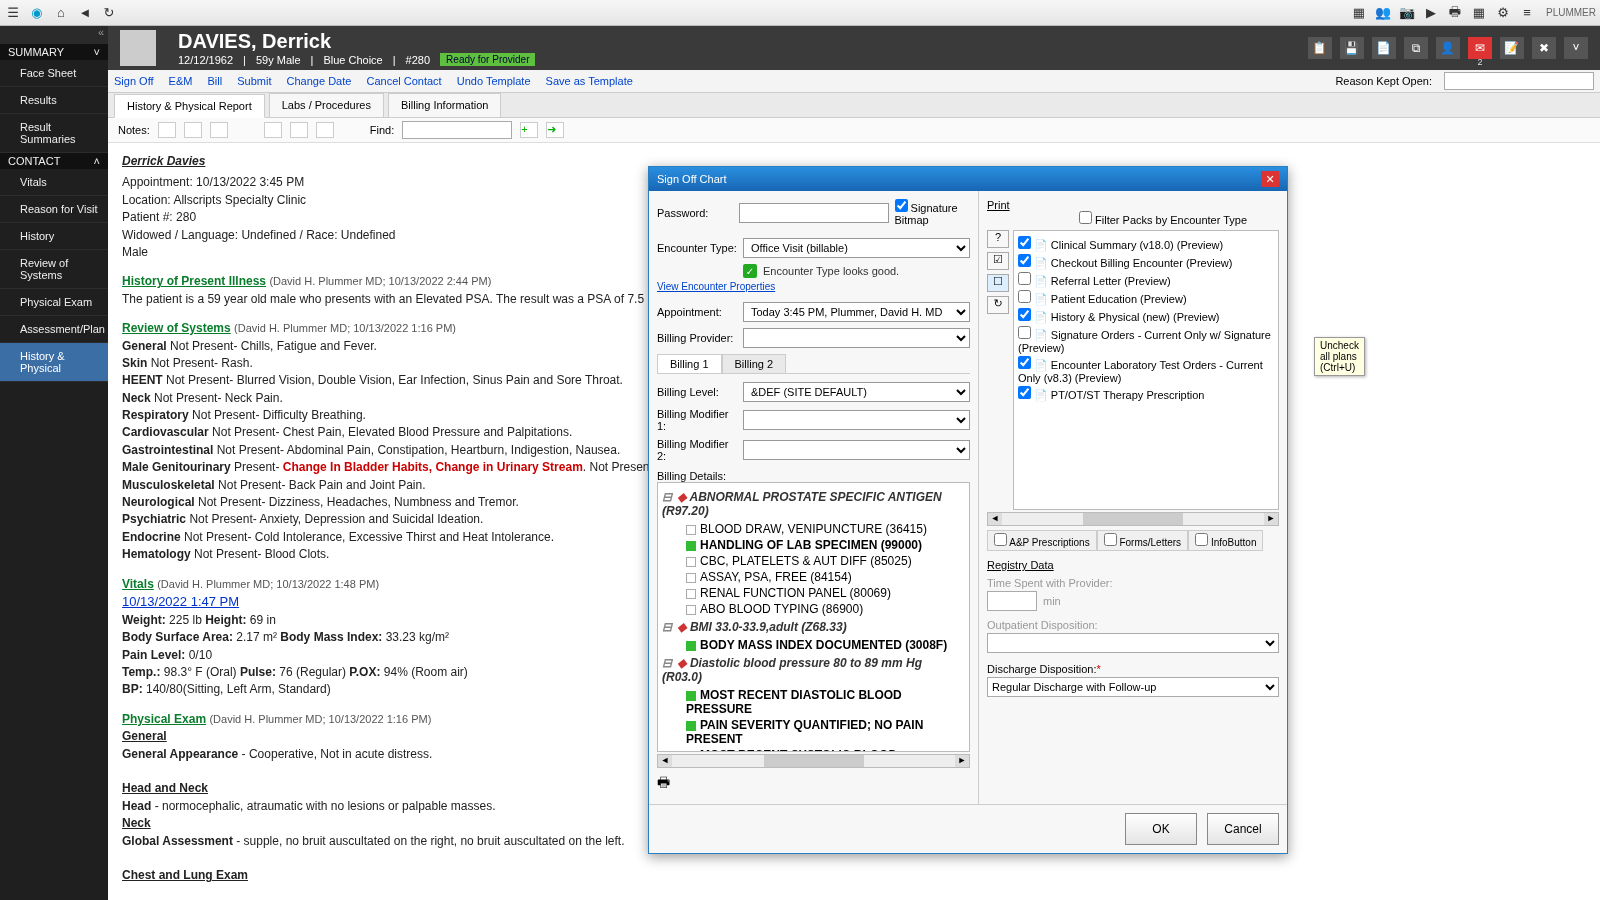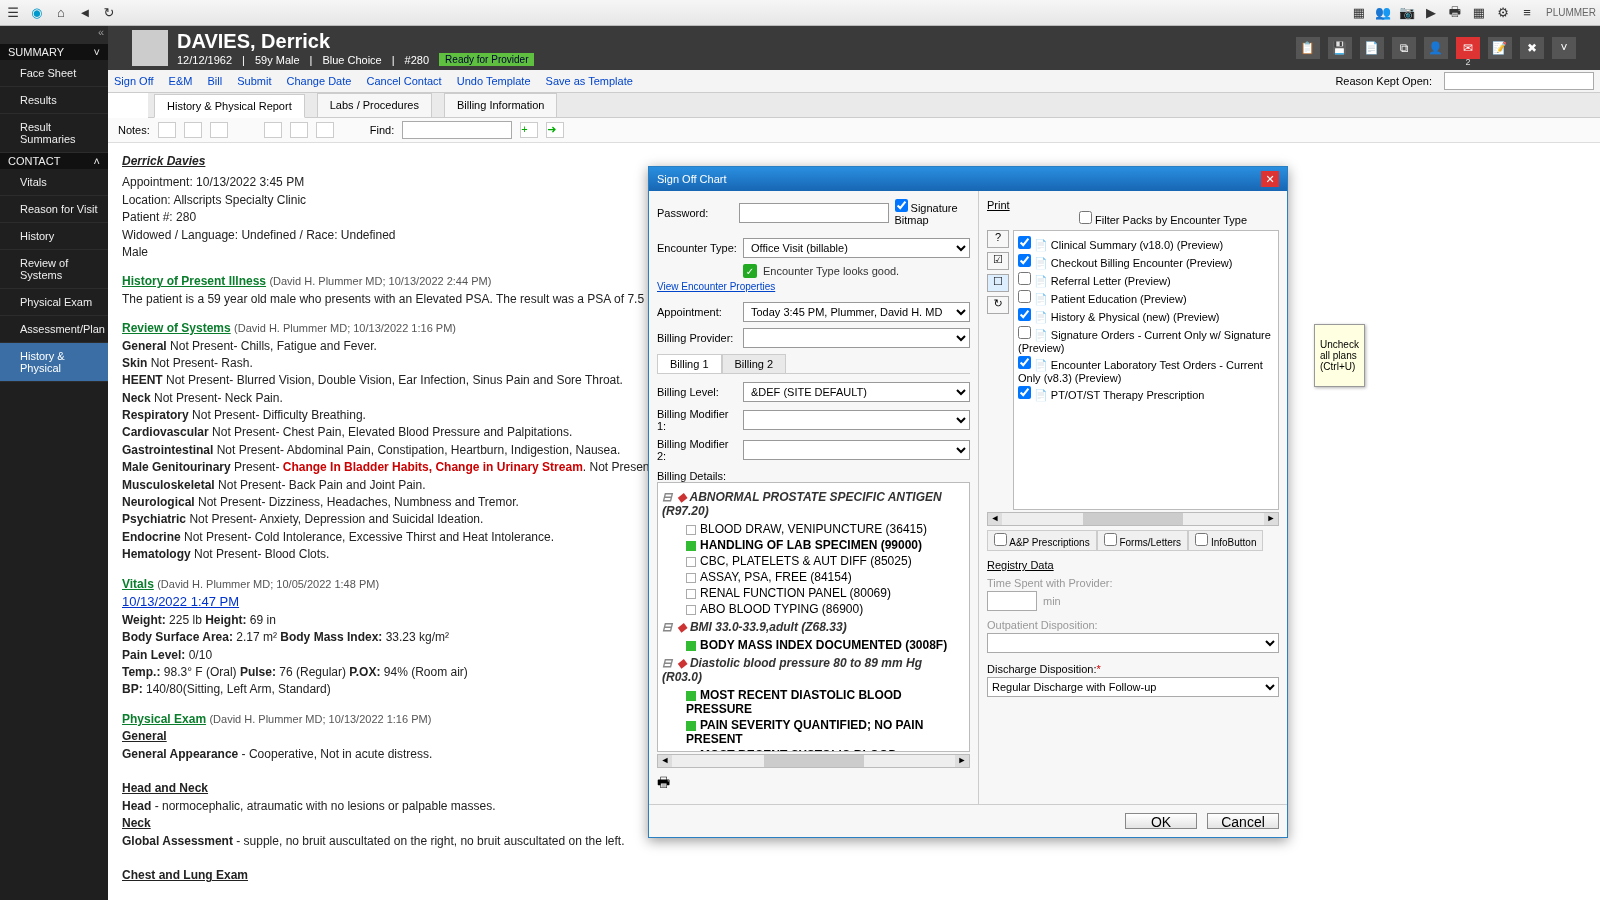--- a/index.html
+++ b/index.html
@@ -15,39 +15,39 @@
 .app { display:flex; height: calc(900px - 26px); }
 .left-nav { width: 108px; background:#1f1f1f; color:#eee; font-size:11px; }
 .left-nav .collapse { height:18px; background:#2a2a2a; text-align:right; padding-right:4px; color:#999; cursor:pointer; }
 .left-nav .hdr { background:#111; padding:2px 8px; font-weight:normal; display:flex; justify-content:space-between; align-items:center; }
 .left-nav .item { padding:7px 8px 7px 20px; border-bottom:1px solid #2c2c2c; cursor:pointer; }
 .left-nav .item.active { background:#3a6ea5; color:#fff; }
 
 .content { flex:1; background:#fff; display:flex; flex-direction:column; position:relative; }
 
 
-.banner { background:#3a3a3a; color:#fff; display:flex; align-items:center; padding:4px 24px; gap:9px; }
+.banner { background:#3a3a3a; color:#fff; display:flex; align-items:center; padding:4px 12px; gap:22px; }
 .banner .avatar { width:36px; height:36px; background:#ccc; display:inline-block; }
 .banner .title { font-size:20px; font-weight:bold; }
 .banner .sub { font-size:11px; display:flex; gap:10px; align-items:center; }
 .banner .status { background:#5fbf3f; color:#003; padding:1px 6px; font-size:10px; }
 .banner-right { margin-left:auto; display:flex; gap:8px; }
 .banner-right .bico { width:24px; height:22px; background:#555; display:flex; align-items:center; justify-content:center; font-size:12px; cursor:pointer; }
 .banner-right .bico.alert { background:#d33; color:#fff; position:relative; }
 .banner-right .bico.alert::after { content:"2"; position:absolute; bottom:-8px; font-size:9px; color:#ddd; }
 
 
 .actionbar { background:#f4f4f4; border-bottom:1px solid #ccc; padding:2px 6px; display:flex; align-items:center; gap:12px; font-size:11px; }
 .actionbar .link { color:#04c; cursor:pointer; }
 .actionbar .spacer { flex:1; }
 .actionbar .kept { font-size:11px; }
 .actionbar input { height:18px; width:150px; border:1px solid #aaa; }
 
 
-.report-tabs { background:#eaeaea; border-bottom:1px solid #ccc; padding:0 6px; display:flex; gap:13px; font-size:11px;margin-left:40px; }
+.report-tabs { background:#eaeaea; border-bottom:1px solid #ccc; padding:0 6px; display:flex; gap:5px; font-size:11px; }
 .report-tabs .tab { padding:5px 12px; border:1px solid #ccc; border-bottom:none; background:#f7f7f7; cursor:pointer; margin-right:-1px; }
 .report-tabs .tab.active { background:#fff; border-bottom:1px solid #fff; position:relative; top:1px; }
 
 
 .notesbar { background:#fafafa; border-bottom:1px solid #ddd; padding:3px 10px; display:flex; align-items:center; gap:8px; font-size:11px; }
 .notesbar .ico { width:18px; height:16px; border:1px solid #ccc; background:#fff; cursor:pointer; }
 .notesbar input { width:110px; height:18px; border:1px solid #aaa; }
 
 
 .chart-body { flex:1; overflow:auto; padding:10px 14px; font-size:12px; line-height:1.45; color:#222; }
@@ -89,22 +89,22 @@
 .modal .printlist label { display:block; padding:1px 0; }
 .modal .hscroll { height:14px; border:1px solid #bbb; background:#eee; margin-top:2px; display:flex; }
 .modal .hscroll .thumb { width:100px; background:#ccc; margin:0 auto; }
 .modal .hscroll .arr { width:14px; background:#ddd; text-align:center; font-size:9px; cursor:pointer; }
 .modal .bottabs2 { display:flex; gap:0; margin-top:4px; font-size:10px; }
 .modal .bottabs2 .t { border:1px solid #ccc; padding:2px 6px; background:#f0f0f0; cursor:pointer; }
 .modal .regsec { margin-top:8px; font-size:11px; }
 .modal .regsec .grey { color:#999; }
 .modal .regsec select, .modal .regsec input { width:100%; height:20px; border:1px solid #aaa; background:#fff; font-size:11px; }
 .modal .footer { padding:8px; display:flex; justify-content:flex-end; gap:10px; border-top:1px solid #ccc; }
-.modal .footer button { width:72px; height:16px; border:1px solid #888; background:linear-gradient(#fff,#e4e4e4); cursor:pointer; font-size:14px; }
-.modal .hintbox { position:absolute; left:335px; top:133px; background:#ffffe1; border:1px solid #999; padding:14px 5px; font-size:10px; box-shadow:1px 1px 3px rgba(0,0,0,.3); z-index:5; }
+.modal .footer button { width:72px; height:32px; border:1px solid #888; background:linear-gradient(#fff,#e4e4e4); cursor:pointer; font-size:12px; }
+.modal .hintbox { position:absolute; left:335px; top:146px; background:#ffffe1; border:1px solid #999; padding:2px 5px; font-size:10px; box-shadow:1px 1px 3px rgba(0,0,0,.3); z-index:5; }
 </style>
 </head>
 <body>
 
 <div class="top-toolbar">
   <span class="ico">☰</span>
   <span class="ico" style="color:#09c">◉</span>
   <span class="ico">⌂</span>
   <span class="ico">◄</span>
   <span class="ico">↻</span>
@@ -221,21 +221,21 @@
       </div>
 
       <div class="block">
         <span class="sec">Review of Systems</span>
         <span class="sec-meta">(David H. Plummer MD; 10/13/2022 1:16 PM)</span><br>
         <span id="ros-lines"><span class="lbl">General</span><span> Not Present- Chills, Fatigue and Fever.</span><br><span class="lbl">Skin</span><span> Not Present- Rash.</span><br><span class="lbl">HEENT</span><span> Not Present- Blurred Vision, Double Vision, Ear Infection, Sinus Pain and Sore Throat.</span><br><span class="lbl">Neck</span><span> Not Present- Neck Pain.</span><br><span class="lbl">Respiratory</span><span> Not Present- Difficulty Breathing.</span><br><span class="lbl">Cardiovascular</span><span> Not Present- Chest Pain, Elevated Blood Pressure and Palpitations.</span><br><span class="lbl">Gastrointestinal</span><span> Not Present- Abdominal Pain, Constipation, Heartburn, Indigestion, Nausea.</span><br><span class="lbl">Male Genitourinary</span><span> Present- </span><span class="red">Change In Bladder Habits, Change in Urinary Stream</span><span>. Not Present- Testicular Mass, Testicular Pain and Urethral Discharge.</span><br><span class="lbl">Musculoskeletal</span><span> Not Present- Back Pain and Joint Pain.</span><br><span class="lbl">Neurological</span><span> Not Present- Dizziness, Headaches, Numbness and Tremor.</span><br><span class="lbl">Psychiatric</span><span> Not Present- Anxiety, Depression and Suicidal Ideation.</span><br><span class="lbl">Endocrine</span><span> Not Present- Cold Intolerance, Excessive Thirst and Heat Intolerance.</span><br><span class="lbl">Hematology</span><span> Not Present- Blood Clots.</span><br></span>
       </div>
 
       <div class="block">
         <span class="sec">Vitals</span>
-        <span class="sec-meta">(David H. Plummer MD; 10/05/2022 1:48 PM)</span><br>
+        <span class="sec-meta">(David H. Plummer MD; 10/13/2022 1:48 PM)</span><br>
         <span class="sublink">10/13/2022 1:47 PM</span><br>
         <span id="vitals-lines"><div><b>Weight:</b> 225 lb   <b>Height:</b> 69 in</div><div><b>Body Surface Area:</b> 2.17 m²   <b>Body Mass Index:</b> 33.23 kg/m²</div><div><b>Pain Level:</b> 0/10</div><div><b>Temp.:</b> 98.3° F (Oral)   <b>Pulse:</b> 76 (Regular)   <b>P.OX:</b> 94% (Room air)</div><div><b>BP:</b> 140/80(Sitting, Left Arm, Standard)</div></span>
       </div>
 
       <div class="block">
         <span class="sec">Physical Exam</span>
         <span class="sec-meta">(David H. Plummer MD; 10/13/2022 1:16 PM)</span><br>
         <span id="pe-lines"><span class="lbl" style="text-decoration: underline;">General</span><br><span class="lbl" style="text-decoration: none;">General Appearance</span><span> - Cooperative, Not in acute distress.</span><br><br><span class="lbl" style="text-decoration: underline;">Head and Neck</span><br><span class="lbl" style="text-decoration: none;">Head</span><span> - normocephalic, atraumatic with no lesions or palpable masses.</span><br><span class="lbl" style="text-decoration: underline;">Neck</span><br><span class="lbl" style="text-decoration: none;">Global Assessment</span><span> - supple, no bruit auscultated on the right, no bruit auscultated on the left.</span><br><br><span class="lbl" style="text-decoration: underline;">Chest and Lung Exam</span><br><br><br><br><br><br><br><br><br><br><br><br><br></span>
       </div>
     </div>

